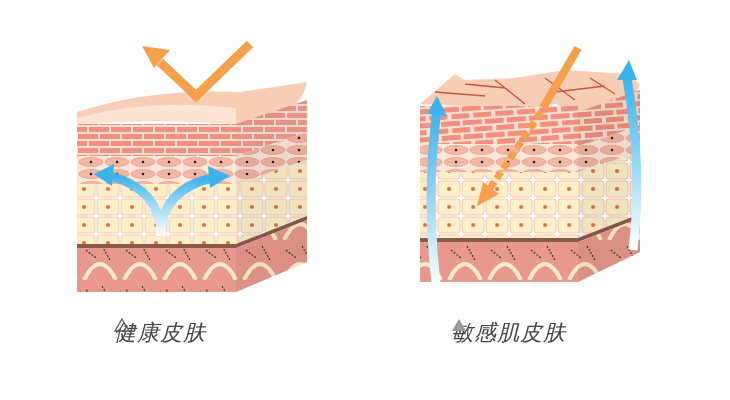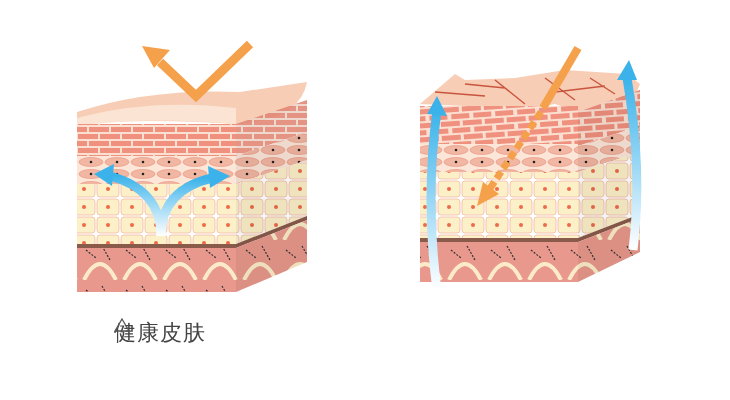--- a/index.html
+++ b/index.html
@@ -1,19 +1,19 @@
 <!DOCTYPE html>
 <html><head>
 <meta charset="utf-8">
 <style>
   html,body{margin:0;padding:0;background:#ffffff;}
   body{width:730px;height:400px;position:relative;overflow:hidden;font-family:"DejaVu Sans",sans-serif;}
   .panel{position:absolute;top:0;width:365px;height:400px;}
   .panel svg{position:absolute;left:0;top:0;}
-  .caption{position:absolute;top:318px;display:flex;align-items:center;gap:8px;font-size:22px;color:#444444;letter-spacing:1px;}
+  .caption{position:absolute;top:318px;display:flex;align-items:center;gap:8px;font-size:22px;color:#444444;letter-spacing:1px;font-style:italic;}
 </style>
 </head>
 <body>
 
 <div class="panel" style="left:0;">
   <svg width="365" height="400" viewBox="0 0 365 400">
     <defs>
       <pattern id="brickL" width="22" height="14" patternUnits="userSpaceOnUse">
         <rect width="22" height="14" fill="#FBE0D2"></rect>
         <rect x="1" y="1" width="20" height="5" fill="#F0907E"></rect>
@@ -131,13 +131,19 @@
       <path d="M112 206 L118 182 L134 194 Z" fill="#F5A04A"></path>
     </g>
 
     <g>
       <path d="M72 290 Q60 200 72 110" fill="none" stroke="url(#blueFadeUp2)" stroke-width="9"></path>
       <path d="M62 114 L72 96 L82 116 Z" fill="#3BB3EA"></path>
       <path d="M268 250 Q278 170 262 78" fill="none" stroke="url(#blueFadeUp2)" stroke-width="9"></path>
       <path d="M252 80 L264 60 L272 80 Z" fill="#3BB3EA"></path>
     </g>
   </svg>
+  <div class="caption" style="left:86px;">
+    <svg width="16" height="14" viewBox="0 0 16 14">
+        <path d="M8 1 L15 13 L1 13 Z" fill="#999999"></path>
+      </svg>
+    <span>敏感肌皮肤</span>
+  </div>
 </div>
 
 </body></html>

